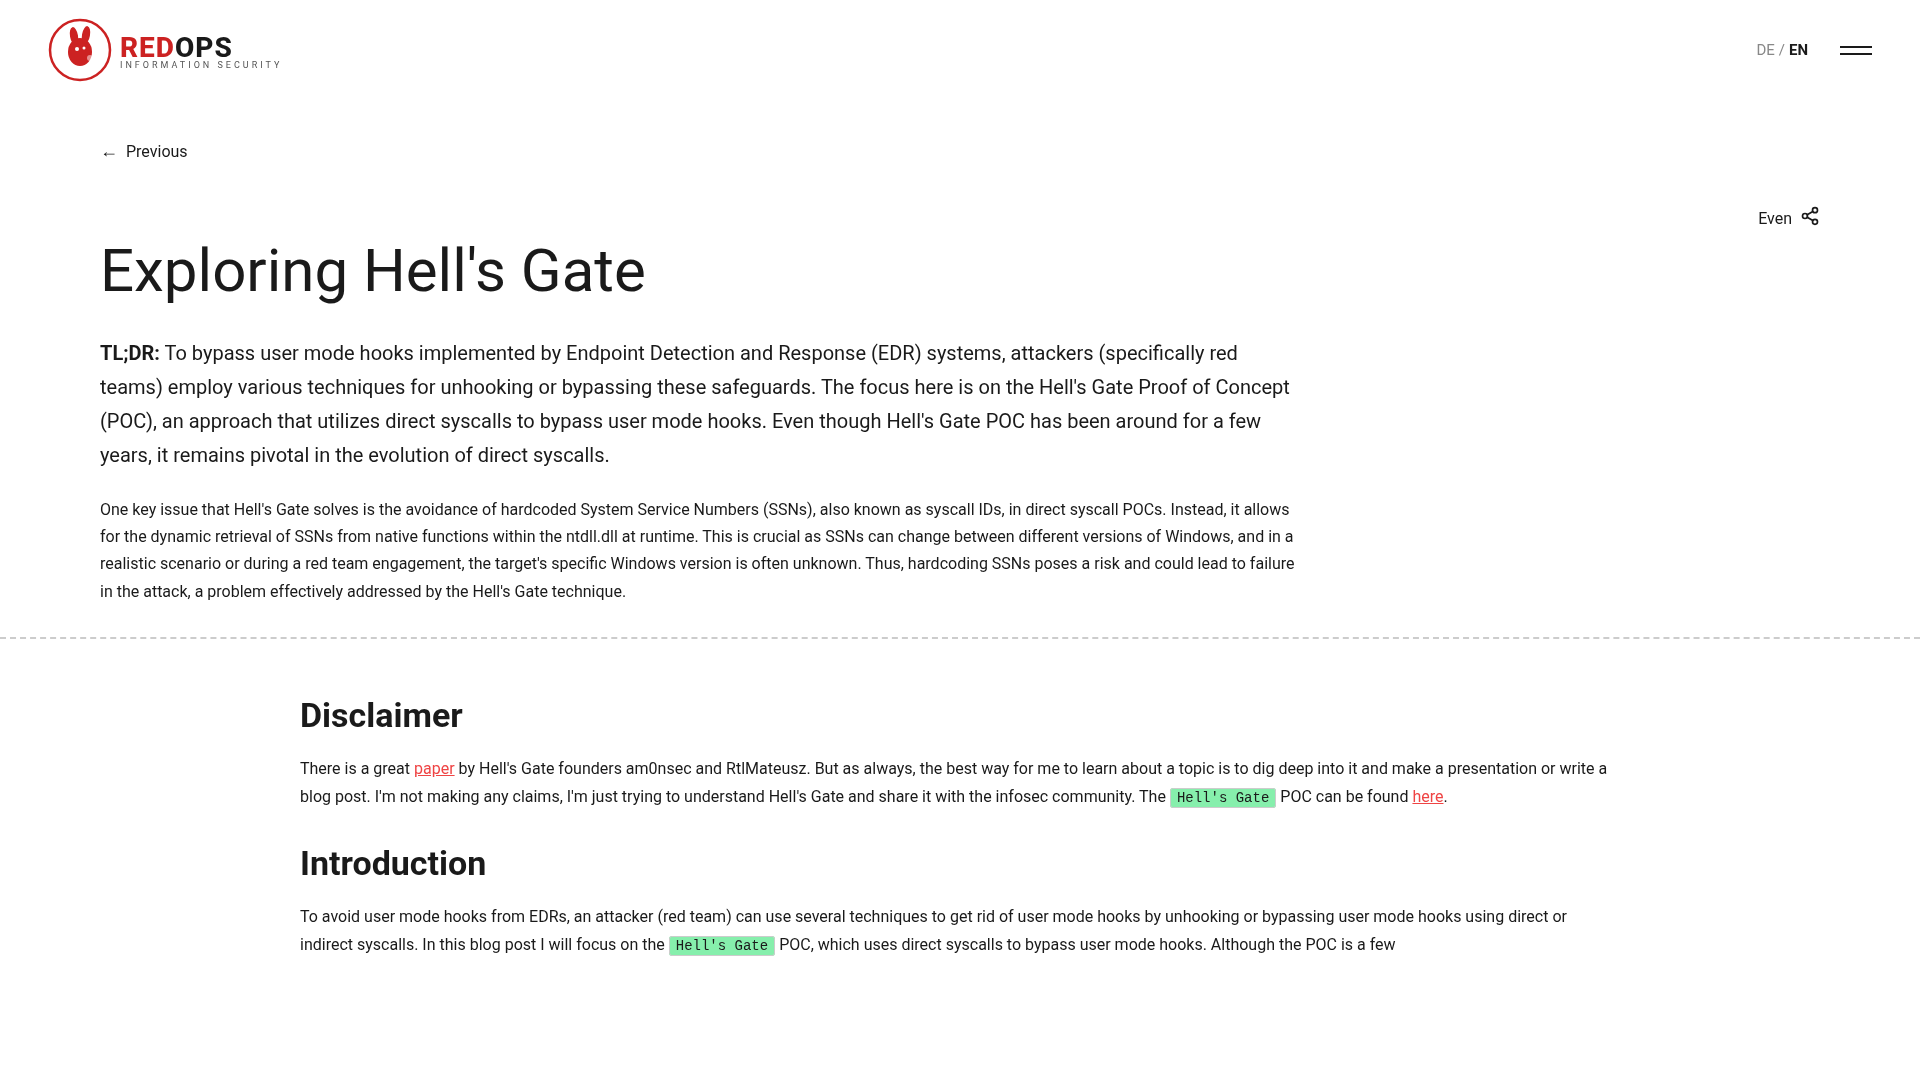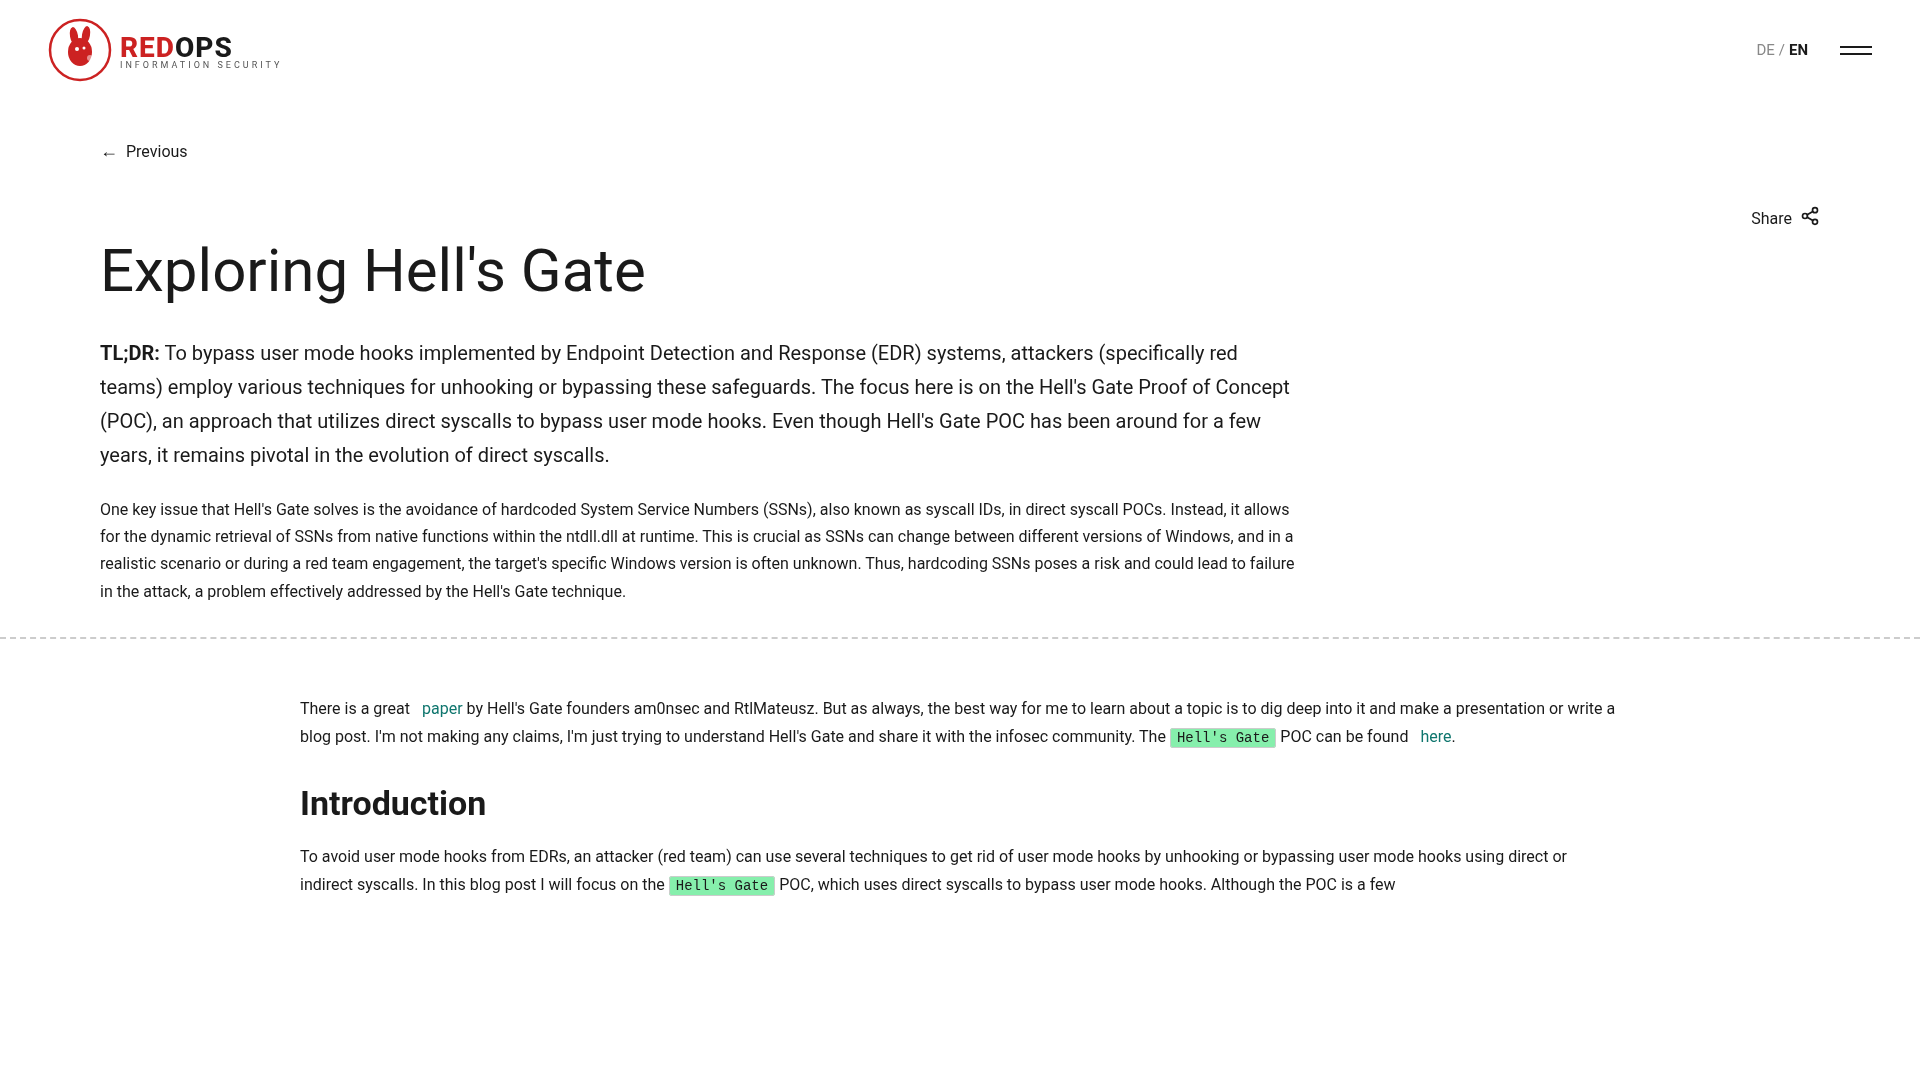--- a/index.html
+++ b/index.html
@@ -226,23 +226,23 @@
 
     .section-paragraph {
       font-size: 16px;
       line-height: 1.75;
       color: #1a1a1a;
       margin-bottom: 32px;
     }
 
     .section-paragraph a,
     .inline-link {
-      color: #0f766e;
-      cursor: pointer;
-      margin-left: 8px;
+      color: #ef4444;
+      text-decoration: underline;
+      cursor: pointer;
     }
 
     .inline-code {
       background: #86efac;
       border: 1px solid #ccc;
       border-radius: 3px;
       padding: 1px 6px;
       font-family: 'Courier New', Courier, monospace;
       font-size: 14px;
       color: #1a1a1a;
@@ -301,21 +301,21 @@
 <main class="main-content">
 
   <a class="prev-nav">
     <span class="prev-arrow">←</span>
     <span>Previous</span>
   </a>
 
   <div class="article-header-row">
     <h1 class="article-title">Exploring Hell's Gate</h1>
     <div class="share-btn">
-      <span>Share</span>
+      <span>Even</span>
       <span class="share-icon">
         
         <svg width="20" height="20" viewBox="0 0 24 24" fill="none" stroke="#1a1a1a" stroke-width="2" stroke-linecap="round" stroke-linejoin="round">
           <circle cx="18" cy="5" r="3"></circle>
           <circle cx="6" cy="12" r="3"></circle>
           <circle cx="18" cy="19" r="3"></circle>
           <line x1="8.59" y1="13.51" x2="15.42" y2="17.49"></line>
           <line x1="15.41" y1="6.51" x2="8.59" y2="10.49"></line>
         </svg>
       </span>
@@ -329,20 +329,21 @@
     <p class="body-paragraph">One key issue that Hell's Gate solves is the avoidance of hardcoded System Service Numbers (SSNs), also known as syscall IDs, in direct syscall POCs. Instead, it allows for the dynamic retrieval of SSNs from native functions within the ntdll.dll at runtime. This is crucial as SSNs can change between different versions of Windows, and in a realistic scenario or during a red team engagement, the target's specific Windows version is often unknown. Thus, hardcoding SSNs poses a risk and could lead to failure in the attack, a problem effectively addressed by the Hell's Gate technique.</p>
   </div>
 
 
 </main>
 
 <hr class="dashed-divider">
 
 <div class="section-content">
 
+  <h2 class="section-title">Disclaimer</h2>
 
   <p class="section-paragraph">
     <span>There is a great </span><a class="inline-link">paper</a><span> by Hell's Gate founders am0nsec and RtlMateusz. But as always, the best way for me to learn about a topic is to dig deep into it and make a presentation or write a blog post. I'm not making any claims, I'm just trying to understand Hell's Gate and share it with the infosec community. The </span><code class="inline-code">Hell's Gate</code><span> POC can be found </span><a class="inline-link">here</a><span>.</span>
   </p>
 
   <h2 class="section-title">Introduction</h2>
 
   <p class="section-paragraph">
     <span>To avoid user mode hooks from EDRs, an attacker (red team) can use several techniques to get rid of user mode hooks by unhooking or bypassing user mode hooks using direct or indirect syscalls. In this blog post I will focus on the </span><code class="inline-code">Hell's Gate</code><span> POC, which uses direct syscalls to bypass user mode hooks. Although the POC is a few</span>
   </p>

